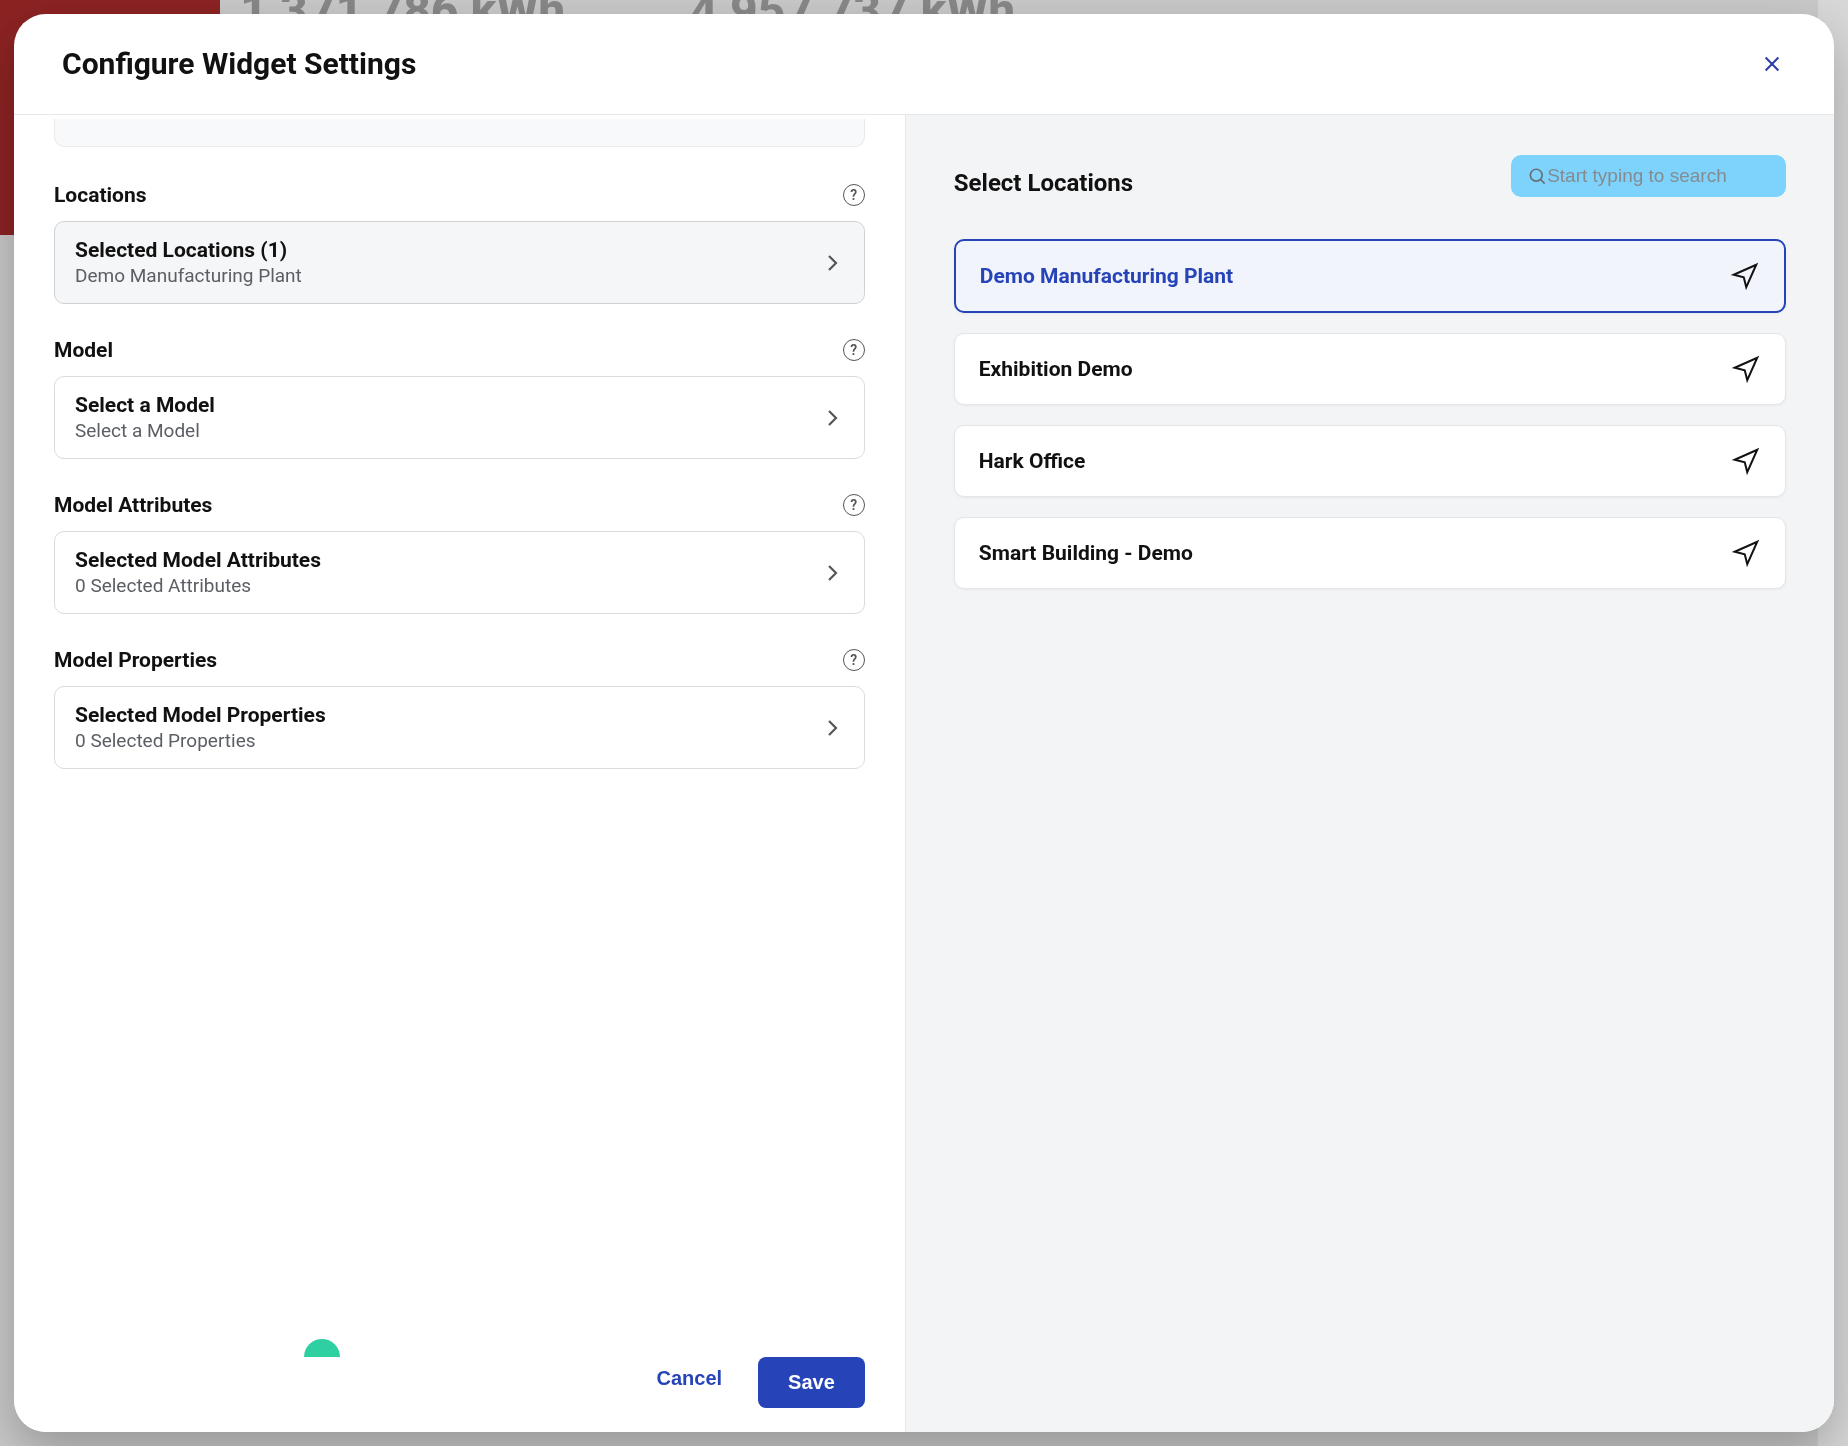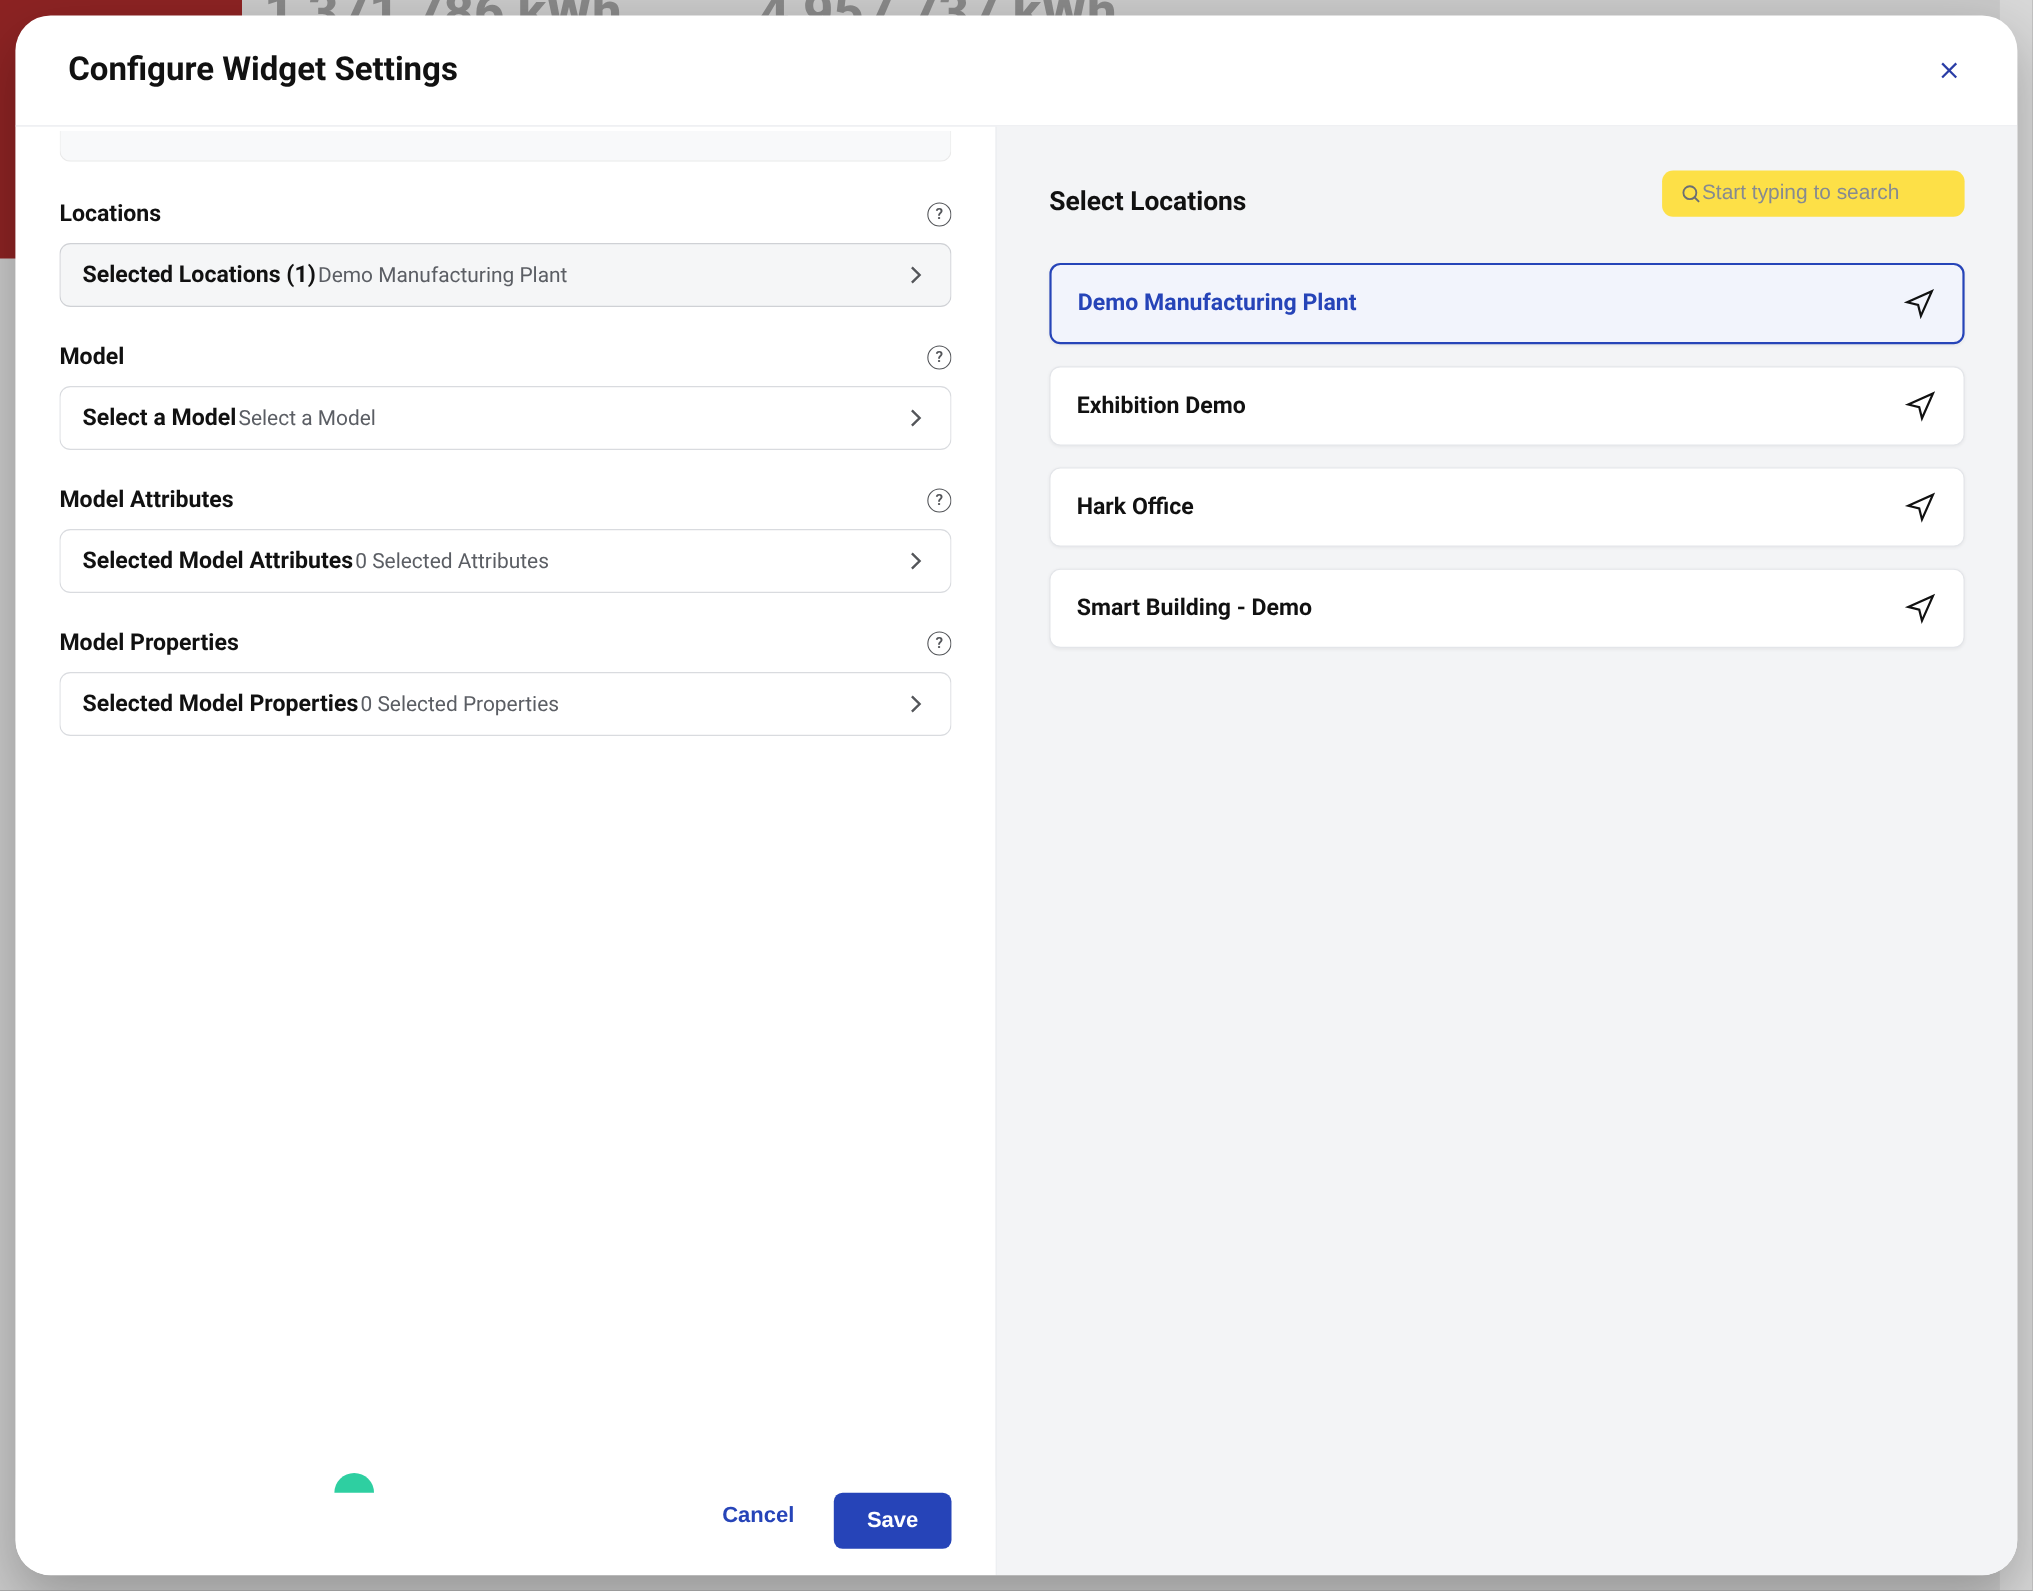--- a/index.html
+++ b/index.html
@@ -148,21 +148,21 @@
     display: flex;
     align-items: center;
     justify-content: space-between;
     cursor: pointer;
     background: #fff;
   }
   .selector-card.active {
     background: #f5f6f7;
     border-color: #cfd1d5;
   }
-  .selector-info { display: flex; flex-direction: row; gap: 2px; }
+  .selector-info { display: flex; flex-direction: column; gap: 2px; }
   .selector-title {
     font-size: 21px;
     font-weight: 700;
     color: #111;
   }
   .selector-sub {
     font-size: 19px;
     color: #5b5e64;
   }
   .chevron {
@@ -219,21 +219,21 @@
     gap: 40px;
   }
   .right-title {
     font-size: 24px;
     font-weight: 700;
     color: #111;
   }
   .search-wrap {
     flex: 0 0 auto;
     width: 275px;
-    background: #fde047;
+    background: #7dd3fc;
     border-radius: 10px;
     display: flex;
     align-items: center;
     padding: 10px 16px;
   }
   .search-wrap svg { width: 22px; height: 22px; stroke: #6b6e74; stroke-width: 2; fill: none; }
   .search-input {
     border: none;
     outline: none;
     font-size: 19px;

